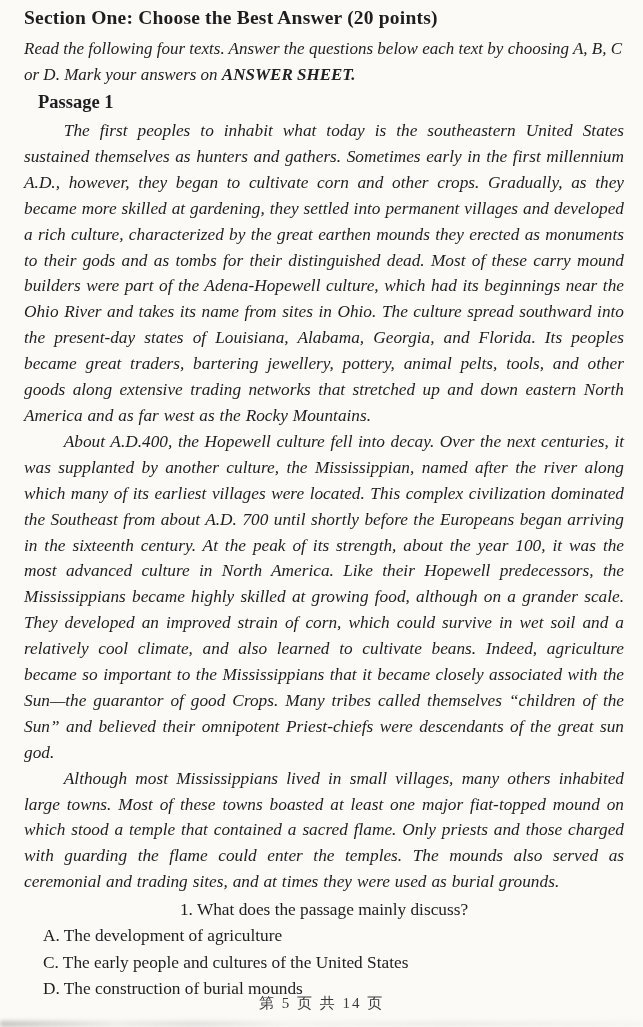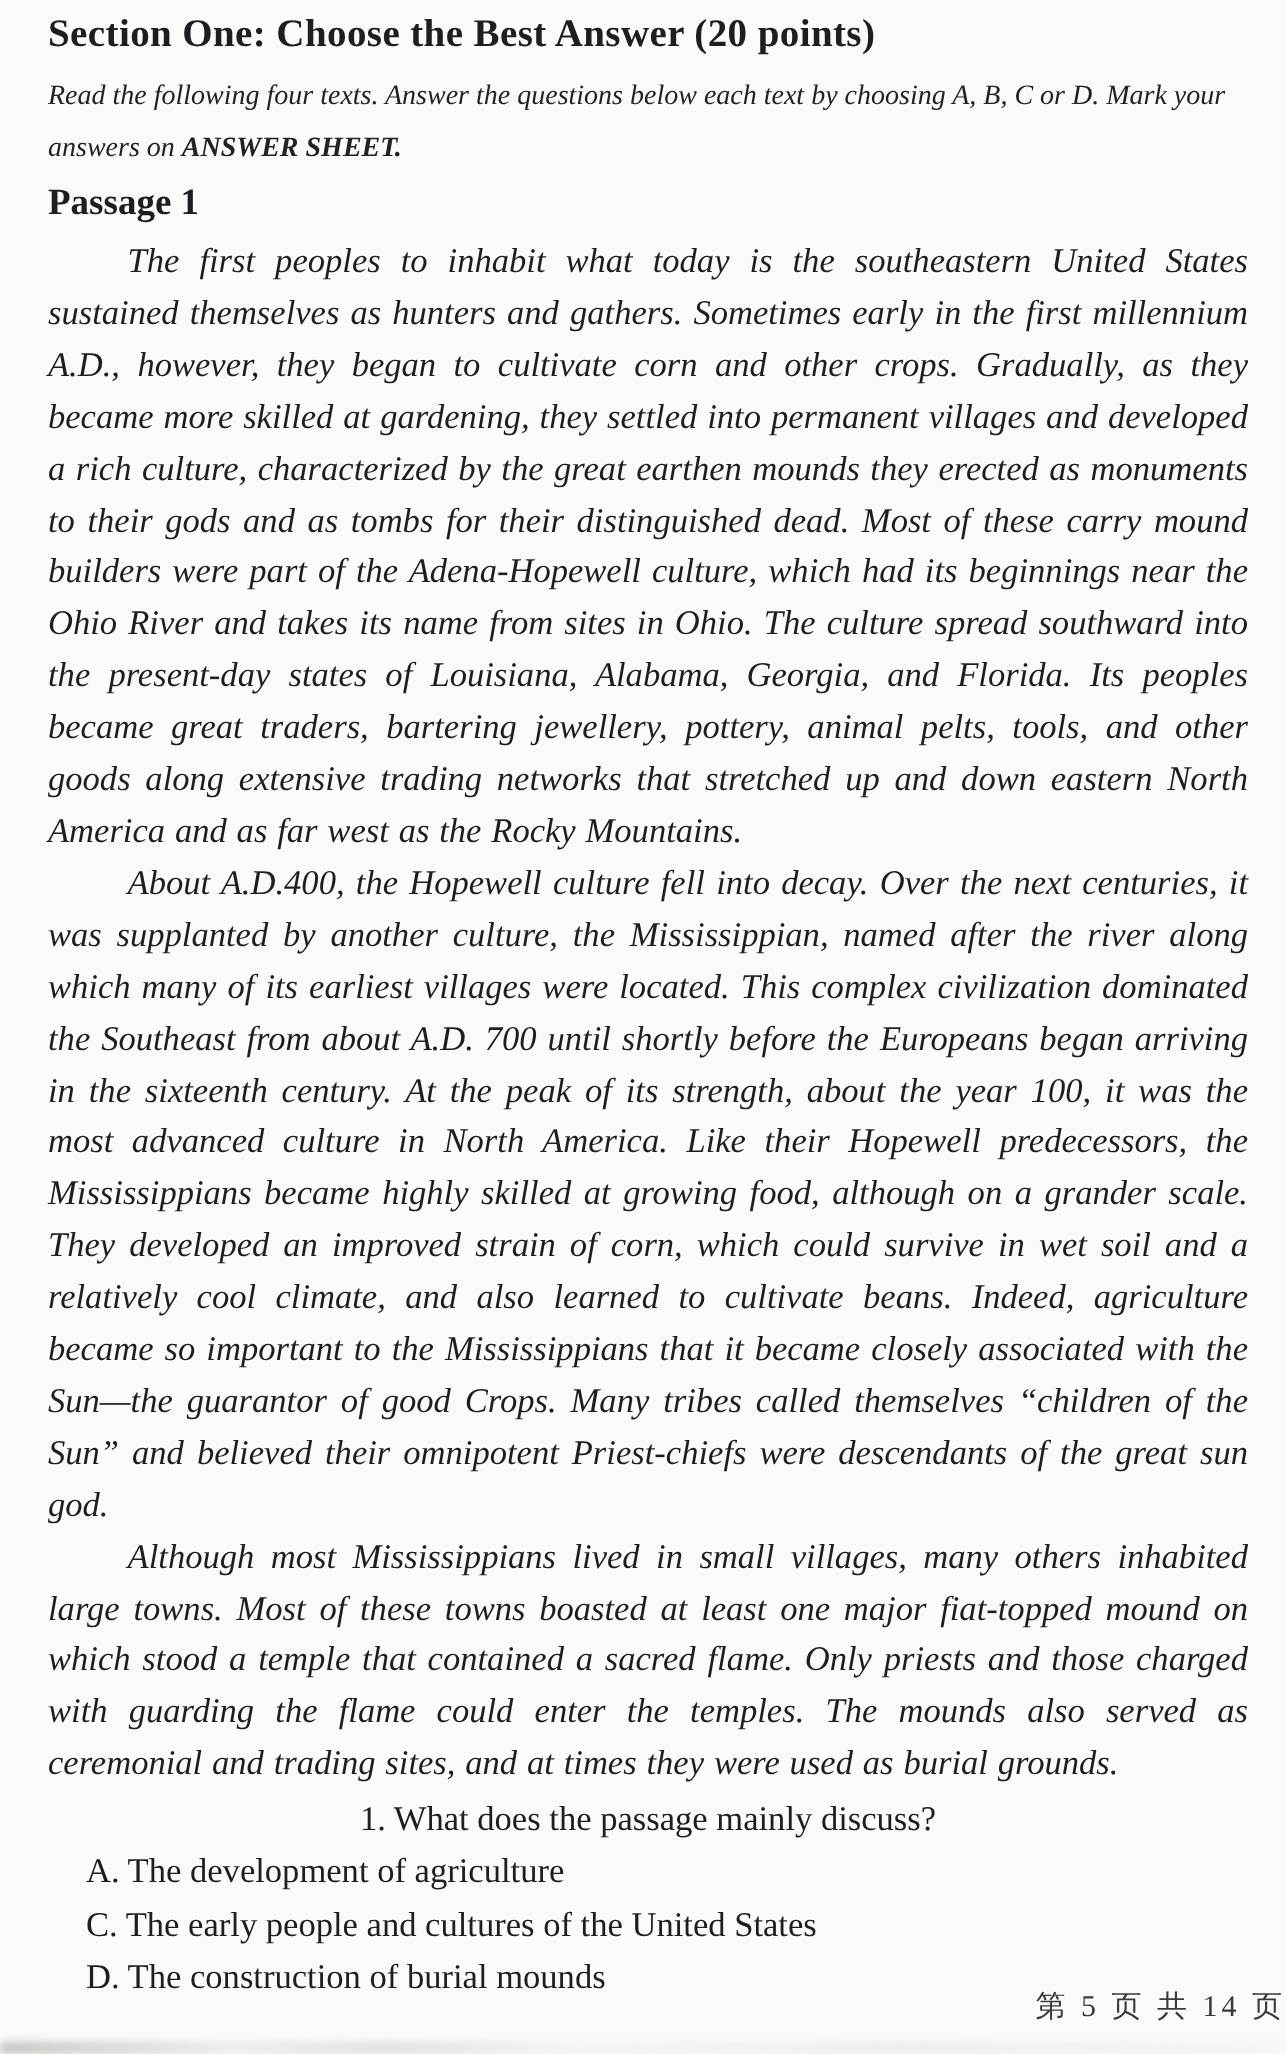--- a/index.html
+++ b/index.html
@@ -23,32 +23,32 @@
   }
   .section-title {
     font-size: 19.5px;
     font-weight: bold;
     margin: 0 0 5px 0;
     line-height: 26px;
     letter-spacing: 0.2px;
   }
   .instructions {
     font-style: italic;
-    font-size: 14px;
+    font-size: 17px;
     line-height: 26px;
     margin: 0 0 2px 0;
     color: #222;
   }
   .instructions .emph {
     font-weight: bold;
   }
   .passage-title {
     font-size: 18.5px;
     font-weight: bold;
-    margin: 2px 0 3px 0;
+    margin: 2px 0 3px 14px;
     line-height: 25px;
   }
   .para {
     font-size: 17.3px;
     line-height: 25.9px;
     text-align: justify;
     text-indent: 2.3em;
     margin: 0;
     word-spacing: 0.6px;
     font-style: italic;
@@ -67,21 +67,21 @@
     line-height: 26.6px;
     margin: 0;
     padding-left: 19px;
     font-family: Liberation Serif, serif;
   }
   .footer {
     position: absolute;
     left: 0;
     bottom: 14px;
     width: 100%;
-    text-align: right;
+    text-align: center;
     font-size: 15px;
     letter-spacing: 2px;
     color: #3a3a3a;
   }
   
   .scan-shadow {
     position: absolute;
     left: 0;
     bottom: 0;
     width: 100%;

